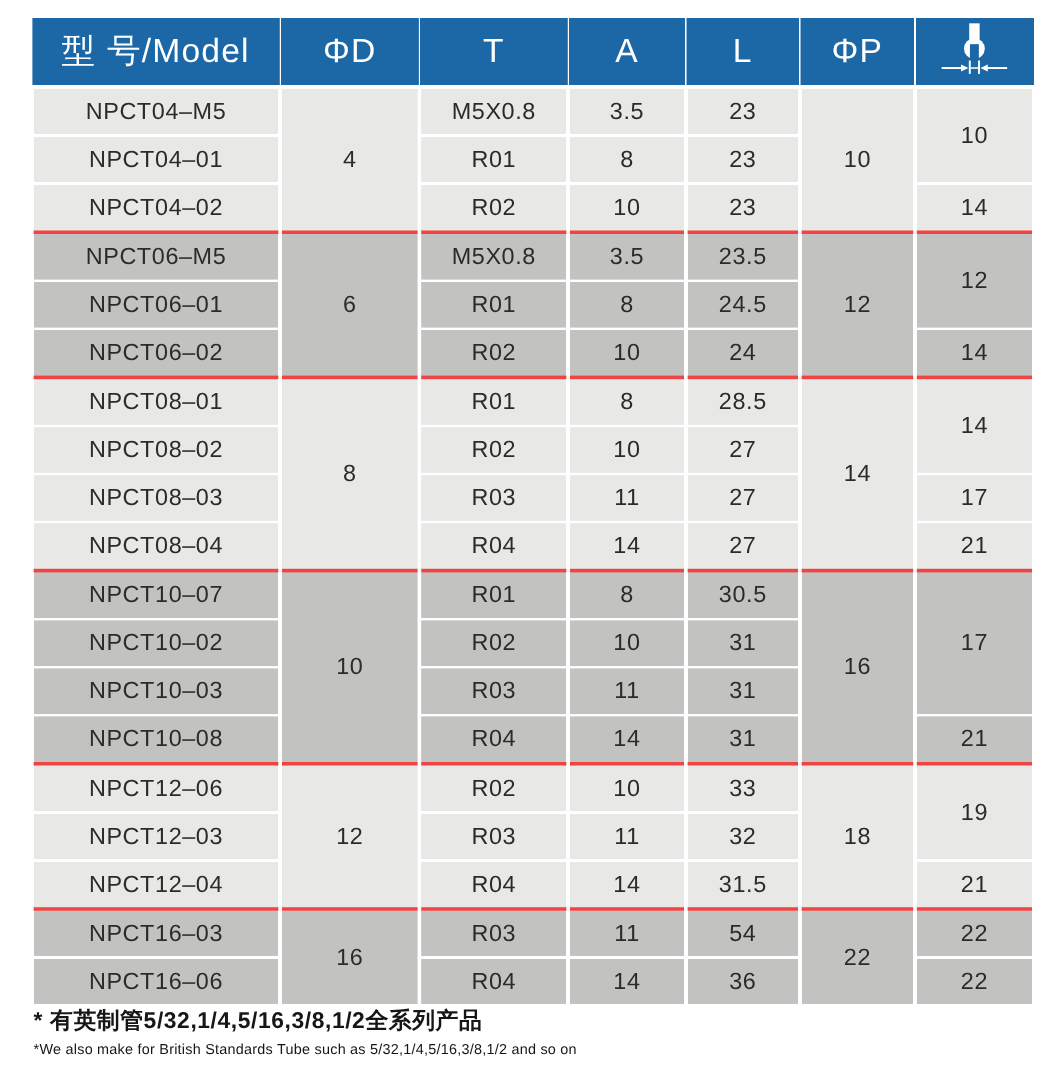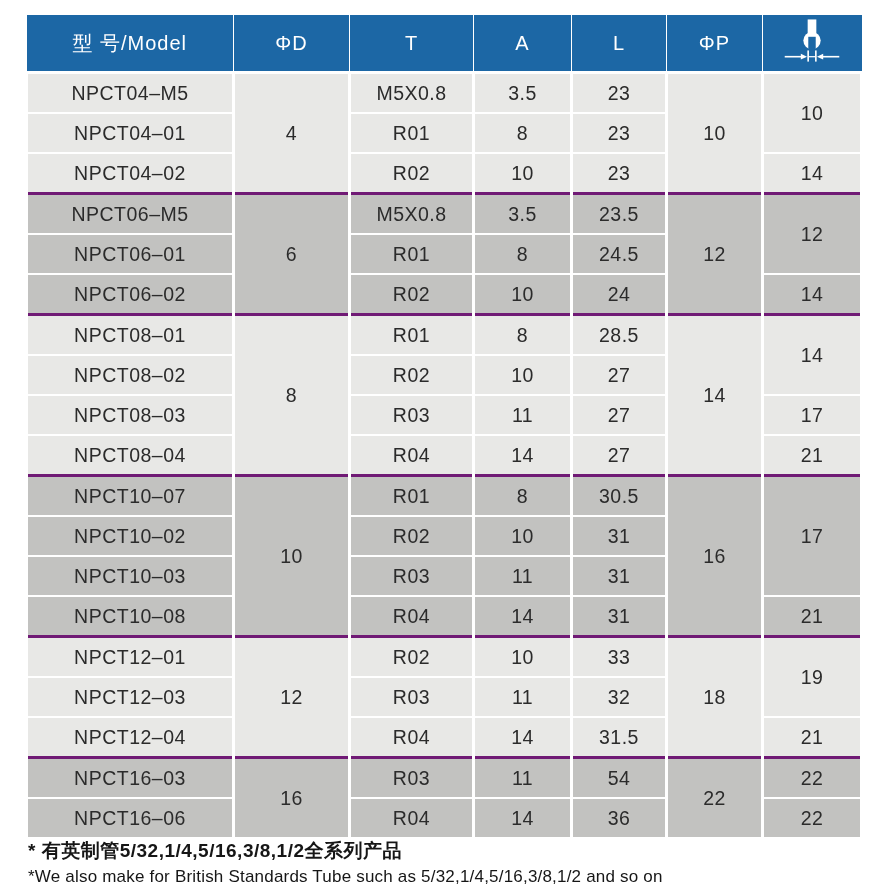--- a/index.html
+++ b/index.html
@@ -14,41 +14,41 @@
     position:absolute; left:25px; top:15px; width:835px;
     border-collapse:collapse; table-layout:fixed;
   }
   .spec th, .spec td {
     text-align:center; vertical-align:middle;
     padding:0; overflow:hidden; white-space:nowrap;
   }
   .spec thead th {
     background:var(--header-bg, #1c67a5);
     color:var(--header-text, #ffffff);
-    height:56px; font-size:20px; font-weight:normal; letter-spacing:1px;
+    height:56px; font-size:28px; font-weight:normal; letter-spacing:1px;
     border-left:1px solid rgba(255,255,255,0.55);
     border-bottom:3px solid #ffffff;
   }
   .spec thead th:first-child { border-left:none; }
   .spec td {
     height:38px; font-size:19.5px; letter-spacing:0.5px;
     border:2px solid #ffffff;
     border-left-width:3px; border-right-width:3px;
   }
-  .spec tbody tr:first-child td { border-top:3px solid #701a75;text-align:center; }
+  .spec tbody tr:first-child td { border-top:3px solid #ef4444;text-align:center; }
   .spec tbody.light td { background:var(--row-light, #e8e8e6); }
   .spec tbody.dark  td { background:var(--row-dark, #c2c2c0); }
 
   .notes { position:absolute; left:28px; top:838px; }
   .note-cn {
     font-size:19px; font-weight:bold; letter-spacing:0.5px;
     color:#161616; margin:0 0 3px 0;
   }
   .note-en {
-    font-size:17px; font-weight:normal; letter-spacing:0.2px;
+    font-size:12px; font-weight:normal; letter-spacing:0.2px;
     color:#161616; margin:0;
   }
   .wrench-svg { display:block; margin:0 auto; }
 </style>
 </head>
 <body>
 
 <div class="sheet">
 
   <table class="spec">
@@ -194,21 +194,21 @@
         <td>NPCT10–08</td>
         <td>R04</td>
         <td>14</td>
         <td>31</td>
         <td>21</td>
       </tr>
     </tbody>
 
     <tbody class="light">
       <tr>
-        <td>NPCT12–01</td>
+        <td>NPCT12–06</td>
         <td rowspan="3">12</td>
         <td>R02</td>
         <td>10</td>
         <td>33</td>
         <td rowspan="3">18</td>
         <td rowspan="2">19</td>
       </tr>
       <tr>
         <td>NPCT12–03</td>
         <td>R03</td>

